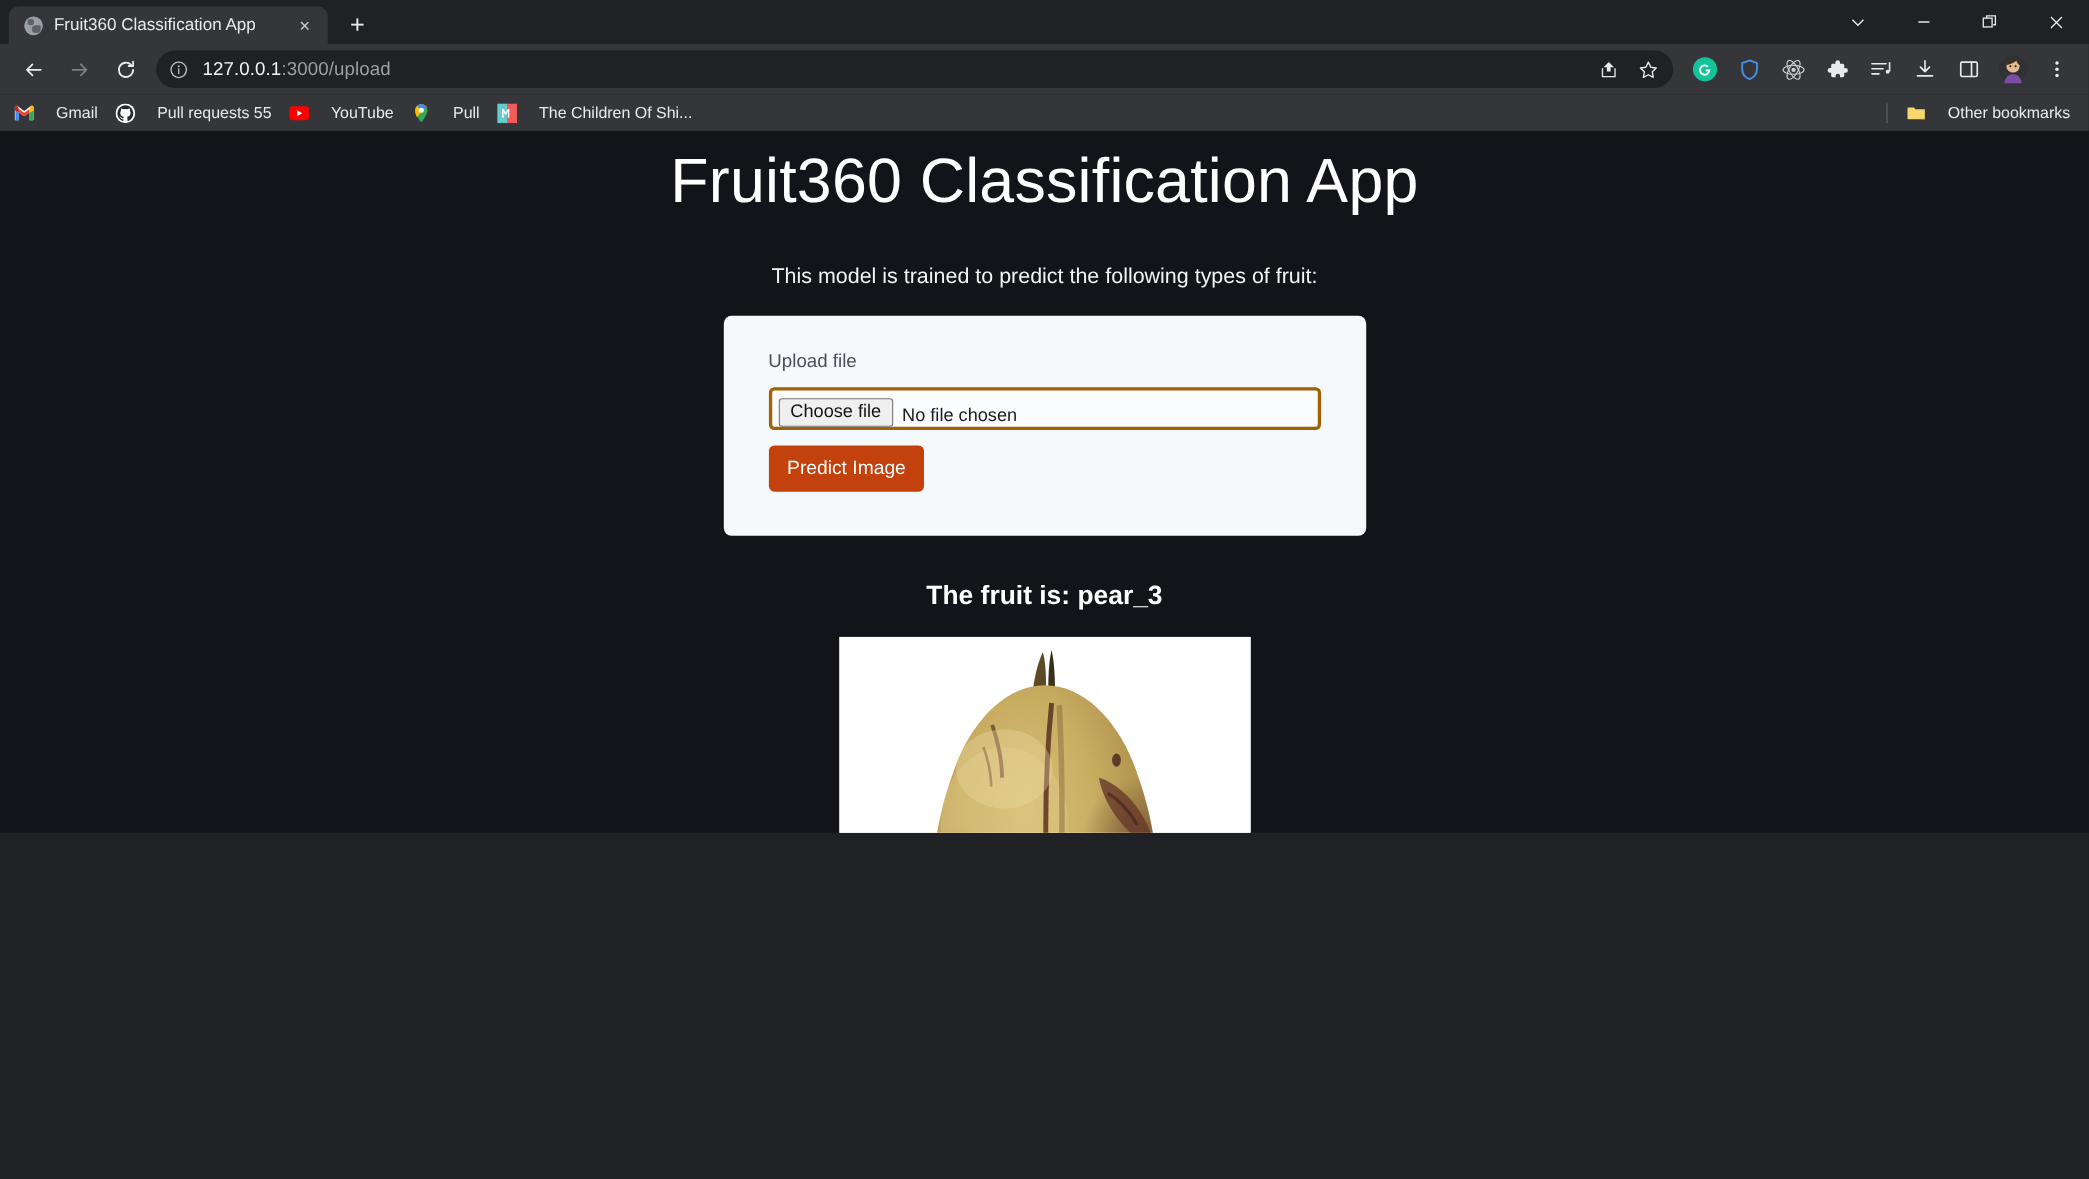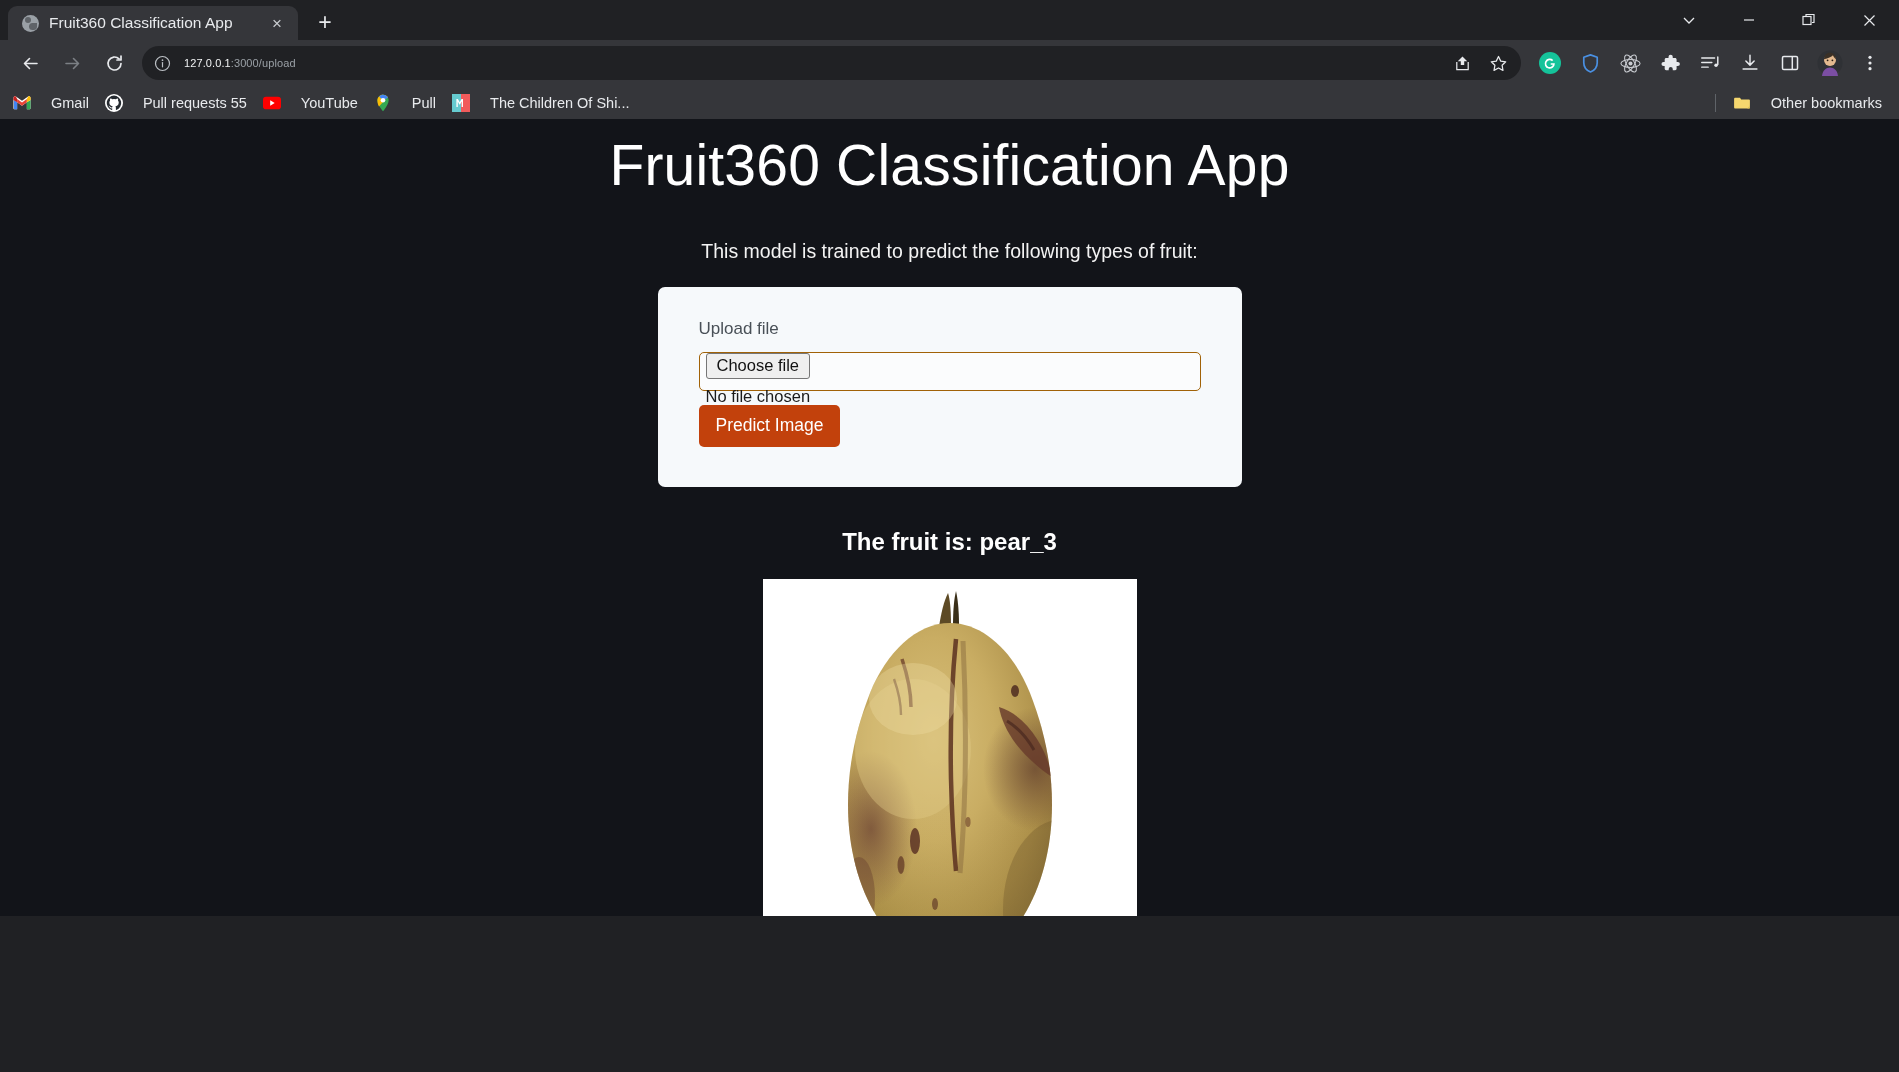--- a/index.html
+++ b/index.html
@@ -4,21 +4,21 @@
 <style>
   * { box-sizing: border-box; margin: 0; padding: 0; }
   html, body {
     width: 1899px; height: 1072px;
     overflow: hidden;
     background: #202124;
     font-family: "Liberation Sans", sans-serif;
   }
 
   
-  .browser { width: 1899px; height: 916px; display: flex; flex-direction: column; }
+  .browser { width: 1899px; height: 757px; display: flex; flex-direction: column; }
 
   .tabstrip {
     height: 40px;
     background: #202124;
     display: flex;
     align-items: flex-end;
     position: relative;
     flex: none;
   }
   .tab {
@@ -103,21 +103,21 @@
     padding: 0 6px 0 4px;
     min-width: 0;
   }
   .info-icon {
     width: 32px; height: 32px; flex: none;
     display: flex; align-items: center; justify-content: center;
     color: #bdc1c6;
   }
   .url {
     flex: 1;
-    font-size: 11px;
+    font-size: 17px;
     color: #9aa0a6;
     white-space: nowrap; overflow: hidden;
     padding-left: 6px;
     letter-spacing: .1px;
   }
   .url b { color: #f1f3f4; font-weight: 400; }
   .omni-actions { display: flex; align-items: center; gap: 2px; }
   .omni-icon {
     width: 34px; height: 34px;
     display: flex; align-items: center; justify-content: center;
@@ -192,27 +192,26 @@
   }
   .card-label {
     color: #495057;
     font-size: 17px;
     margin-bottom: 13px;
   }
   .file-input {
     width: 100%;
     height: 39px;
     background: #fbfcfd;
-    border: 1px solid #a16207;
+    border: 3px solid #a16207;
     border-radius: 5px;
     display: flex;
-    align-items: flex-start;
+    align-items: flex-end;
     padding: 0 6px;
     gap: 8px;
-    flex-direction: column;
   }
   .choose-btn {
     background: #efefef;
     border: 1px solid #767676;
     border-radius: 3px;
     color: #111;
     font-size: 16.5px;
     padding: 2px 10px 3px;
     font-family: "Liberation Sans", sans-serif;
   }

